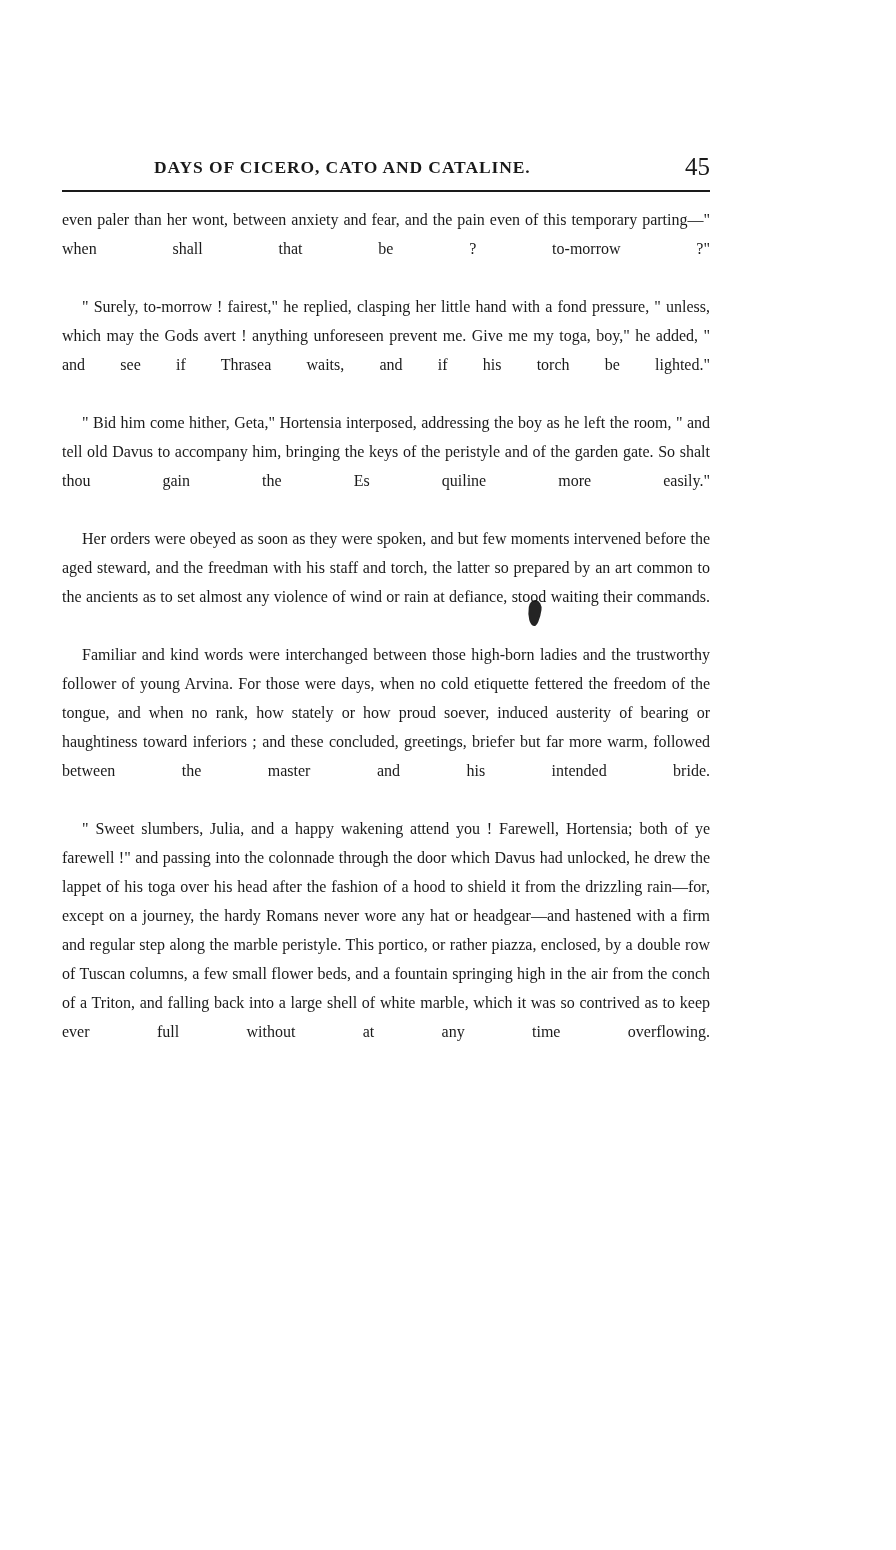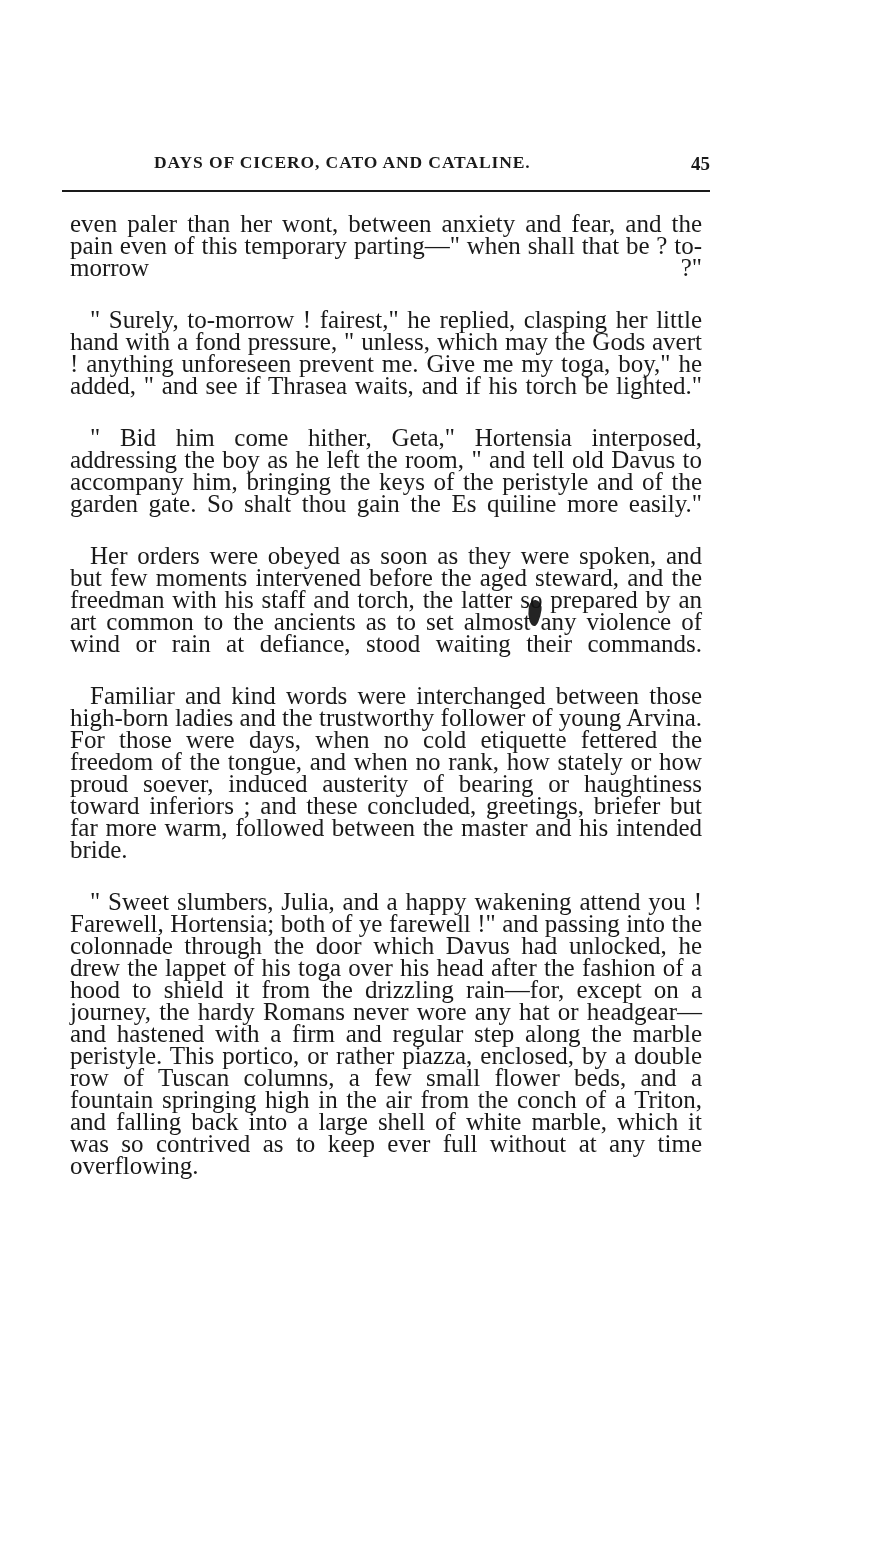--- a/index.html
+++ b/index.html
@@ -33,45 +33,45 @@
   .running-title {
     font-family: "Liberation Serif", serif;
     font-size: 17.5px;
     font-weight: bold;
     letter-spacing: 0.9px;
     white-space: nowrap;
     margin-left: 92px;
   }
   .folio {
     font-family: "Liberation Serif", serif;
-    font-size: 19px;
-    font-weight: bold;
+    font-size: 25px;
+    font-weight: normal;
     margin-left: auto;
     line-height: 1;
     position: relative;
     top: 2px;
   }
   .rule {
     position: absolute;
     left: 62px;
     top: 190px;
     width: 648px;
     height: 2px;
     background: #1a1a1a;
   }
   .body-text {
     position: absolute;
     left: 62px;
     top: 205px;
     width: 648px;
   }
   p {
-    margin: 8px;
-    font-size: 25px;
-    line-height: 22px;
+    margin: 0;
+    font-size: 16px;
+    line-height: 29px;
     text-align: justify;
     text-justify: inter-word;
     -webkit-hyphens: none;
     hyphens: none;
   }
   p.indent {
     text-indent: 20px;
   }
   p.noindent {
     text-indent: 0;

